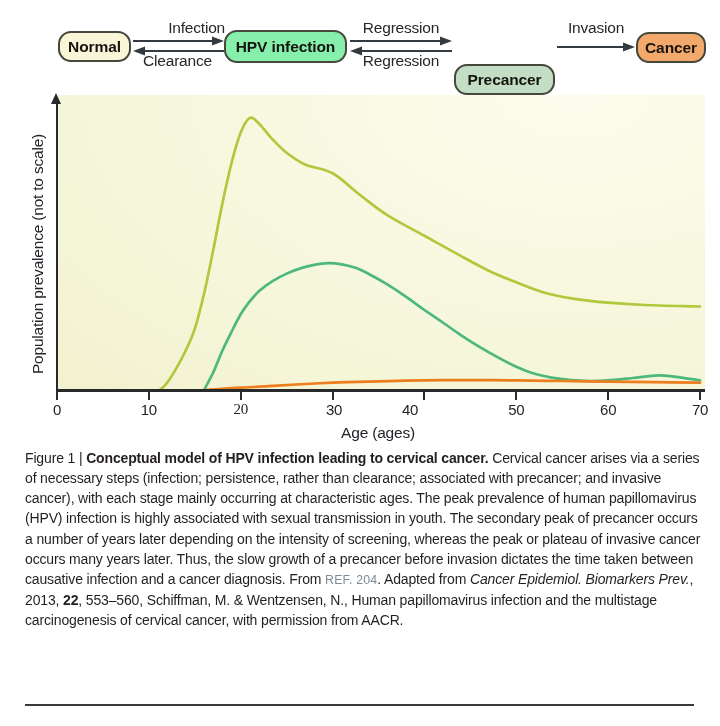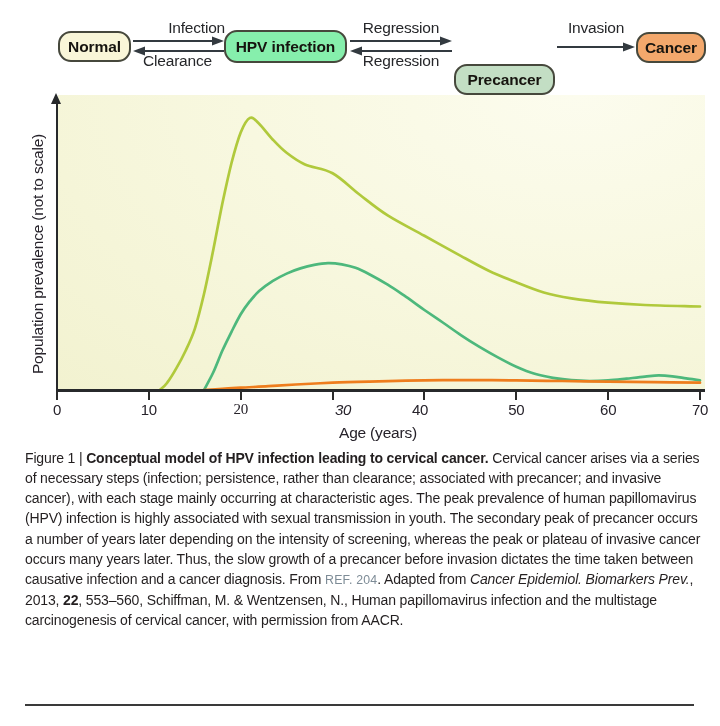--- a/index.html
+++ b/index.html
@@ -112,28 +112,28 @@
   <div id="y-axis-head"></div>
   <div id="x-axis"></div>
   <div id="x-ticks">
       <div class="x-tick" style="left: 57px;"></div>
       <div class="x-tick-label" style="left: 57px;">0</div>
       <div class="x-tick" style="left: 148.857px;"></div>
       <div class="x-tick-label" style="left: 148.857px;">10</div>
       <div class="x-tick" style="left: 240.714px;"></div>
       <div class="x-tick-label" style="left: 240.714px; font-family: Liberation Serif, serif;">20</div>
       <div class="x-tick" style="left: 332.571px;"></div>
-      <div class="x-tick-label" style="left: 343px; font-style: italic;">30</div>
+      <div class="x-tick-label" style="left: 334px;">30</div>
       <div class="x-tick" style="left: 424.429px;"></div>
-      <div class="x-tick-label" style="left: 420px;">40</div>
+      <div class="x-tick-label" style="left: 410px;">40</div>
       <div class="x-tick" style="left: 516.286px;"></div>
       <div class="x-tick-label" style="left: 516.286px;">50</div>
       <div class="x-tick" style="left: 608.143px;"></div>
       <div class="x-tick-label" style="left: 608.143px;">60</div>
       <div class="x-tick" style="left: 700px;"></div>
       <div class="x-tick-label" style="left: 700px;">70</div>
     </div>
   <div id="y-axis-title">Population prevalence (not to scale)</div>
-  <div id="x-axis-title">Age (years)</div>
+  <div id="x-axis-title">Age (ages)</div>
 </div>
 
 <div id="caption"><span class="seg-normal">Figure 1 | </span><span class="seg-bold">Conceptual model of HPV infection leading to cervical cancer. </span><span class="seg-normal">Cervical cancer arises via a series of necessary steps (infection; persistence, rather than clearance; associated with precancer; and invasive cancer), with each stage mainly occurring at characteristic ages. The peak prevalence of human papillomavirus (HPV) infection is highly associated with sexual transmission in youth. The secondary peak of precancer occurs a number of years later depending on the intensity of screening, whereas the peak or plateau of invasive cancer occurs many years later. Thus, the slow growth of a precancer before invasion dictates the time taken between causative infection and a cancer diagnosis. From </span><span class="seg-ref">REF. 204</span><span class="seg-normal">. Adapted from </span><span class="seg-italic">Cancer Epidemiol. Biomarkers Prev.</span><span class="seg-normal">, 2013, </span><span class="seg-bold">22</span><span class="seg-normal">, 553–560, Schiffman, M. &amp; Wentzensen, N., Human papillomavirus infection and the multistage carcinogenesis of cervical cancer, with permission from AACR.</span></div>
 <div id="divider"></div>
 
 </body></html>

